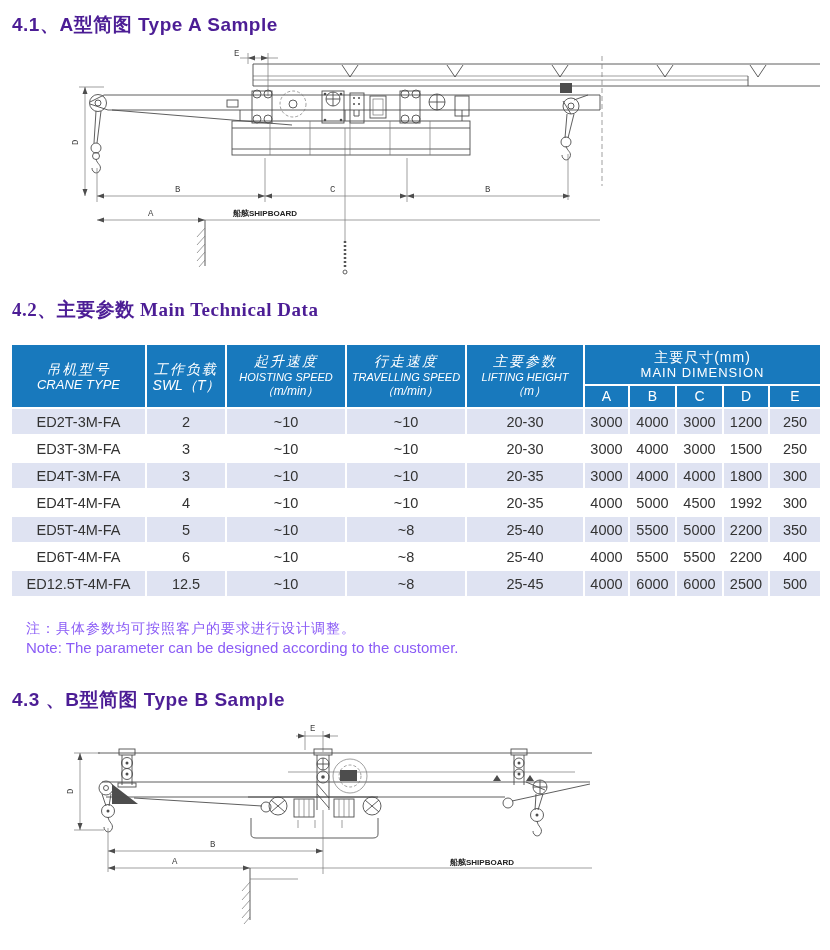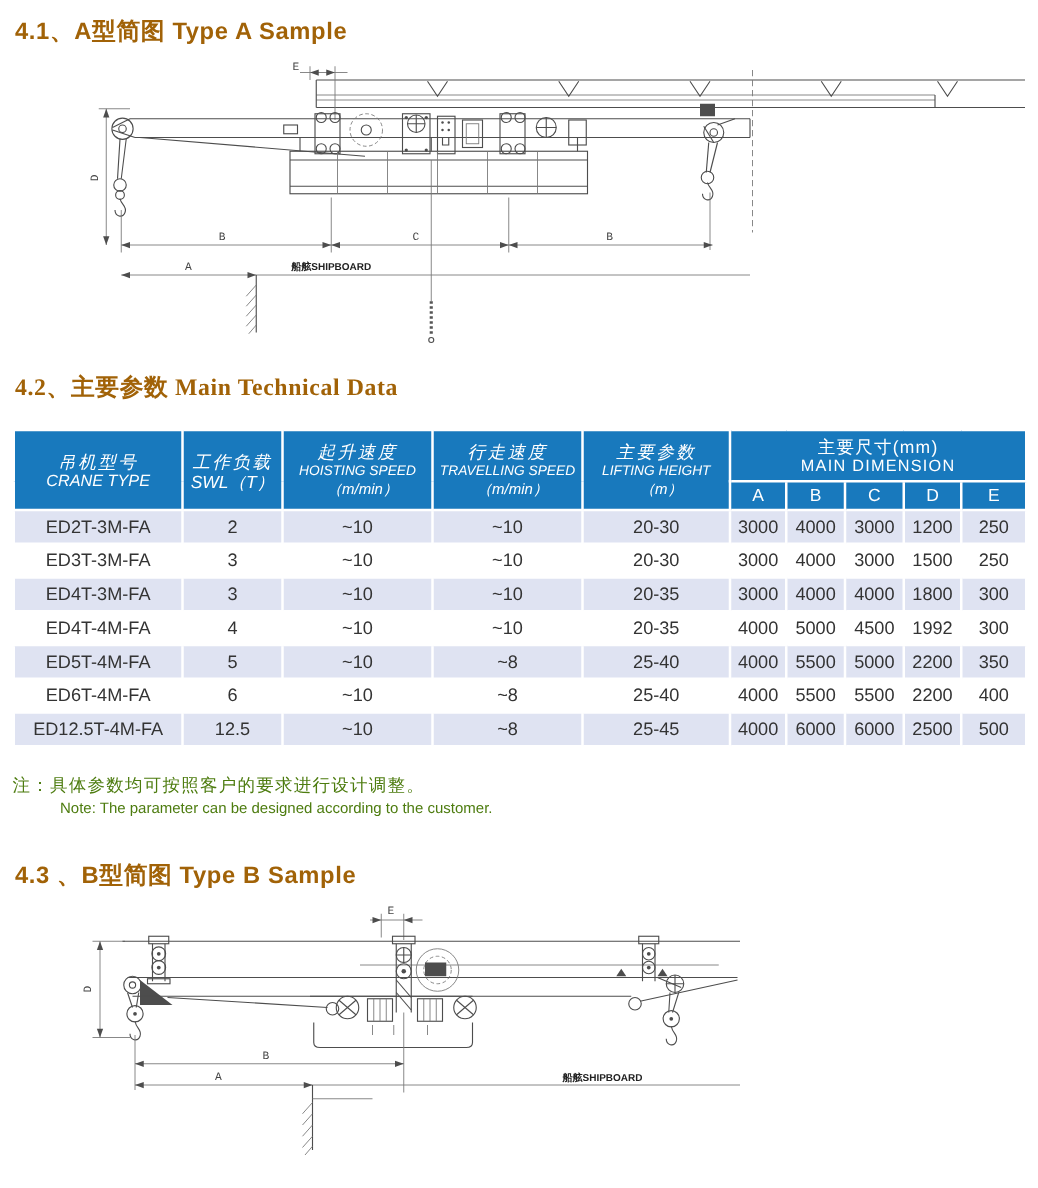--- a/index.html
+++ b/index.html
@@ -1,21 +1,21 @@
 <!DOCTYPE html>
 <html><head>
 <meta charset="utf-8">
 <style>
   html,body{margin:0;padding:0;}
   body{
     width:830px;height:950px;background:#ffffff;position:relative;
     font-family:"Liberation Sans", sans-serif; overflow:hidden;
   }
   .heading{
-    position:absolute;color:#a16207;font-weight:bold;font-size:19px;
+    position:absolute;color:#4c1d95;font-weight:bold;font-size:19px;
     letter-spacing:0.5px;white-space:nowrap;
   }
   #heading-41{left:12px;top:12px;}
   #heading-42{left:12px;top:297px;font-family:Liberation Serif, serif;}
   #heading-43{left:12px;top:687px;text-align:right;}
   #drawing-a{position:absolute;left:0;top:46px;}
   #drawing-b{position:absolute;left:0;top:722px;}
   #spec-table{
     position:absolute;left:10px;top:343px;width:810px;
     border-collapse:collapse;table-layout:fixed;
@@ -29,23 +29,23 @@
     border:2px solid #ffffff;height:25px;padding:0;
   }
   #spec-table tbody tr:nth-child(odd){background:#dfe3f2;}
   #spec-table tbody tr:nth-child(even){background:#ffffff;}
   .th-main{height:62px;font-style:italic;}
   .th-dim-top{height:36px;}
   .th-dim-sub{height:20px;font-size:14px;}
   .hdr-cn{display:block;font-size:14px;letter-spacing:2px;line-height:17px;}
   .hdr-en{display:block;font-size:11px;letter-spacing:0px;line-height:14px;}
   .hdr-unit{display:block;font-size:12px;line-height:15px;margin-left:8px;}
-  .note{position:absolute;left:10px;color:#4d7c0f;}
+  .note{position:absolute;left:26px;color:#8b5cf6;}
   #note-cn{top:620px;font-size:14px;letter-spacing:1px;}
-  #note-en{top:639px;font-size:12px;margin-left:38px;}
+  #note-en{top:639px;font-size:15px;}
   svg text{fill:#444444;}
   .dimlabel{font-family:"Liberation Mono", monospace;font-size:9px;}
   .shiplabel{font-size:8px;font-weight:bold;fill:#222222;}
   svg .ln{stroke:#4d4d4d;stroke-width:0.9;fill:none;}
   svg .thin{stroke:#777777;stroke-width:0.7;fill:none;}
   svg .fil{fill:#4d4d4d;stroke:none;}
 </style>
 </head>
 <body>
 

